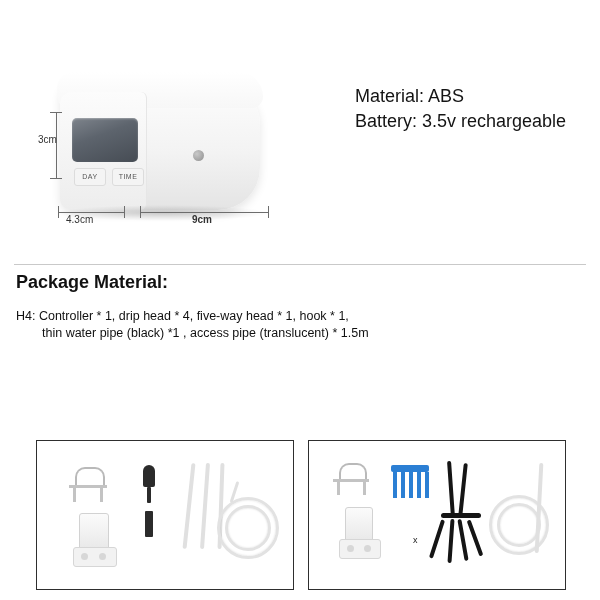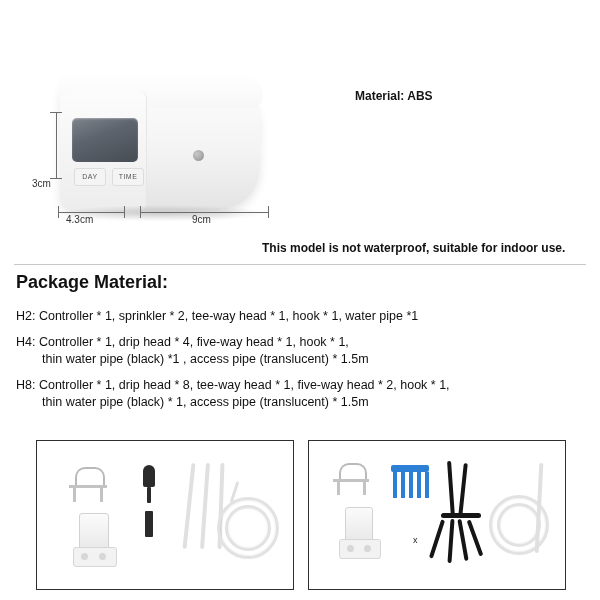--- a/index.html
+++ b/index.html
@@ -145,25 +145,24 @@
     padding-left: 9px;
     letter-spacing: 0.2px;
   }
   .info-lines {
     position: absolute;
     left: 355px;
     top: 84px;
     width: 240px;
   }
   .info-line {
-    font-size: 12px;
+    font-size: 18px;
     color: #141414;
     line-height: 25px;
     white-space: nowrap;
-    font-weight: bold;
   }
   .info-line.indent {
     padding-left: 24px;
   }
 
   .waterproof-note {
     position: absolute;
     left: 262px;
     top: 241px;
     font-size: 12px;
@@ -284,56 +283,49 @@
     <div class="device-face"></div>
     <div class="device-screen"></div>
     <div class="btn-day">DAY</div>
     <div class="btn-time">TIME</div>
     <div class="device-knob"></div>
     <div class="device-shadow"></div>
 
     <div class="dim-line dim-v" style="left:56px; top:112px; height:66px;"></div>
     <div class="tick" style="left:50px; top:112px; width:12px; height:1px;"></div>
     <div class="tick" style="left:50px; top:178px; width:12px; height:1px;"></div>
-    <div class="dim-label" style="left:32px; top:134px;margin-top:44px;">3cm</div>
+    <div class="dim-label" style="left:38px; top:134px;">3cm</div>
 
     <div class="dim-line dim-h" style="left:58px; top:212px; width:66px;"></div>
     <div class="tick" style="left:58px; top:206px; width:1px; height:12px;"></div>
     <div class="tick" style="left:124px; top:206px; width:1px; height:12px;"></div>
     <div class="dim-label" style="left:66px; top:214px;">4.3cm</div>
 
     <div class="dim-line dim-h" style="left:140px; top:212px; width:128px;"></div>
     <div class="tick" style="left:140px; top:206px; width:1px; height:12px;"></div>
     <div class="tick" style="left:268px; top:206px; width:1px; height:12px;"></div>
-    <div class="dim-label" style="left:192px; top:214px;">9cm</div>
+    <div class="dim-label" style="left:192px; top:214px;font-weight:bold;">9cm</div>
   </div>
 
 
   <div class="info-lines">
     <div class="info-line">Material: ABS</div>
-  </div>
-
-  <div class="waterproof-note">This model is not waterproof, suitable for indoor use.</div>
+    <div class="info-line">Battery: 3.5v rechargeable</div>
+  </div>
+
 </div>
 
 <div class="divider"></div>
 
 <div class="package-title">Package Material:</div>
 
 <div class="pkg-list">
-  <div class="pkg-item">
-    <span>H2: Controller * 1, sprinkler * 2, tee-way head * 1, hook * 1, water pipe *1</span>
-  </div>
   <div class="pkg-item">
     <span>H4: Controller * 1, drip head * 4, five-way head * 1, hook * 1,</span>
     <span class="cont">thin water pipe (black) *1 , access pipe (translucent) * 1.5m</span>
-  </div>
-  <div class="pkg-item">
-    <span>H8: Controller * 1, drip head * 8, tee-way head * 1, five-way head * 2, hook * 1,</span>
-    <span class="cont">thin water pipe (black) * 1, access pipe (translucent) * 1.5m</span>
   </div>
 </div>
 
 <div class="panels">
 
   <div class="panel">
 
     <div class="part hook-wire" style="left:38px; top:26px; width:26px; height:18px; border-radius:10px 10px 0 0; border-bottom:none;"></div>
     <div class="part" style="left:32px; top:44px; width:38px; height:3px; background:#c3c3c3;"></div>
     <div class="part" style="left:36px; top:47px; width:3px; height:14px; background:#c3c3c3;"></div>

